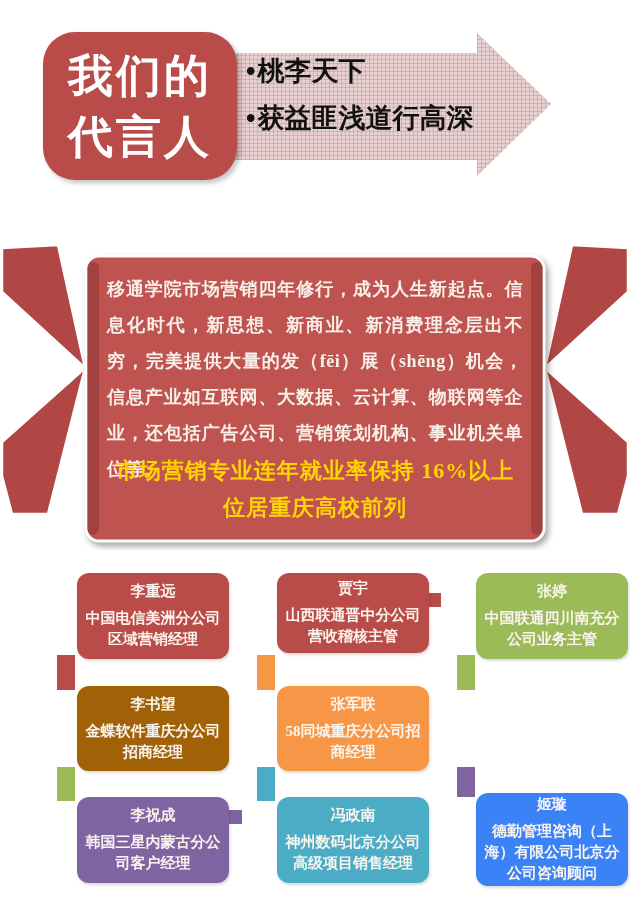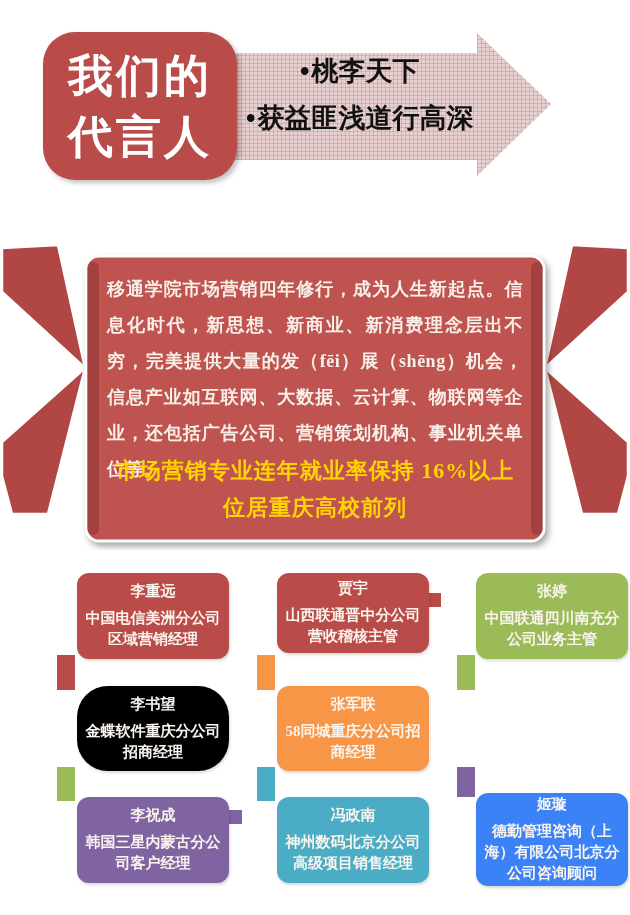--- a/index.html
+++ b/index.html
@@ -21,21 +21,21 @@
     position:absolute; left:43px; top:32px; width:194px; height:148px; z-index:2;
     border-radius:32px; box-shadow:3px 3px 5px rgba(0,0,0,.25);
     color:#fff; text-align:center; padding-top:14px;
     font-size:45px; line-height:61px; letter-spacing:3px; font-weight:bold;
   }
   .bullets {
     position:absolute; left:246px; top:55px; z-index:3;
     font-family:"Liberation Sans", sans-serif; font-weight:bold;
     font-size:27px; line-height:33px; color:#111;
   }
-  .bullets .line { margin-bottom:14px; white-space:nowrap;text-align:center; }
+  .bullets .line { margin-bottom:14px; white-space:nowrap; }
   .bullets .dot { margin-right:2px; }
 
   
   .banner-svg { position:absolute; left:0; top:230px; width:630px; height:320px; }
   .banner-par {
     position:absolute; left:107px; top:271px; width:416px; z-index:4;
     color:#F8EFE9; font-size:18px; line-height:36px; font-weight:bold;
     text-align:justify; letter-spacing:.5px;
   }
   .banner-high {
@@ -123,21 +123,21 @@
     <div class="tt">中国电信美洲分公司区域营销经理</div>
   </div>
   <div class="card c2" style="background: rgb(185, 75, 72);">
     <div class="nm">贾宇</div>
     <div class="tt">山西联通晋中分公司营收稽核主管</div>
   </div>
   <div class="card c3" style="background: rgb(155, 187, 89);">
     <div class="nm">张婷</div>
     <div class="tt">中国联通四川南充分公司业务主管</div>
   </div>
-  <div class="card c4" style="background: #000000; border-radius: 31px;">
+  <div class="card c4" style="background: #a16207;">
     <div class="nm">李书望</div>
     <div class="tt">金蝶软件重庆分公司招商经理</div>
   </div>
   <div class="card c5" style="background: rgb(247, 150, 70);">
     <div class="nm">张军联</div>
     <div class="tt">58同城重庆分公司招商经理</div>
   </div>
   <div class="card c7" style="background: rgb(128, 100, 162);">
     <div class="nm">李祝成</div>
     <div class="tt">韩国三星内蒙古分公司客户经理</div>

